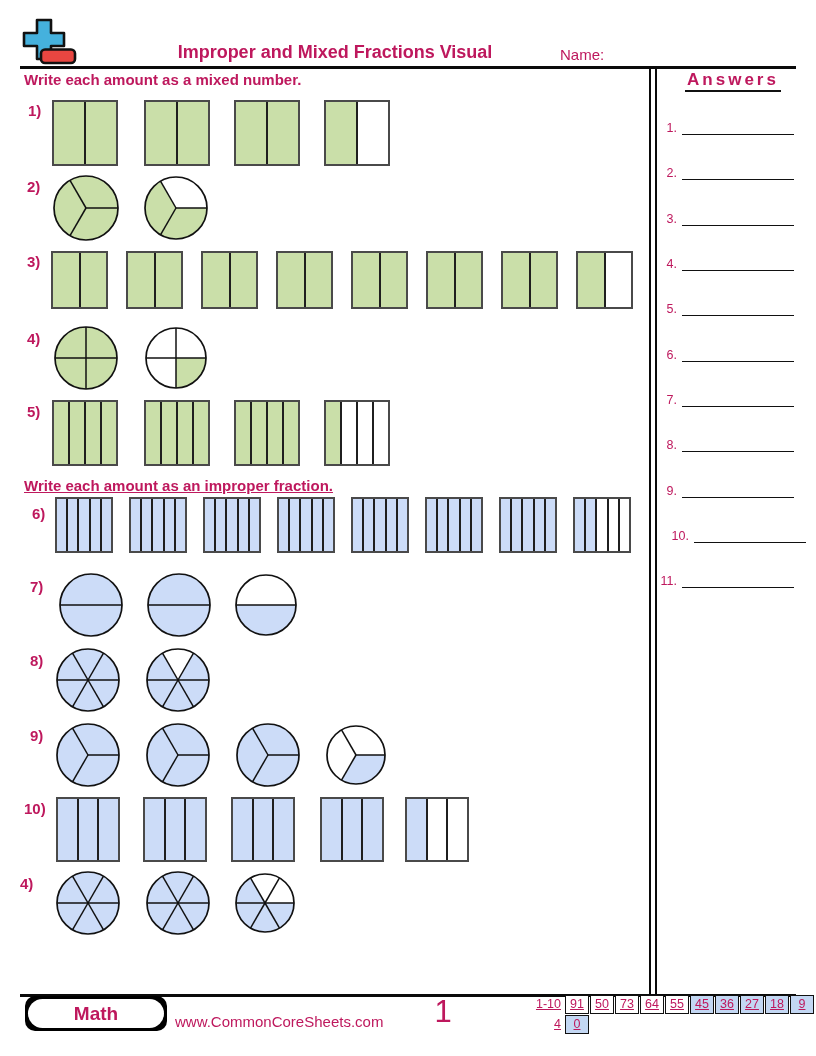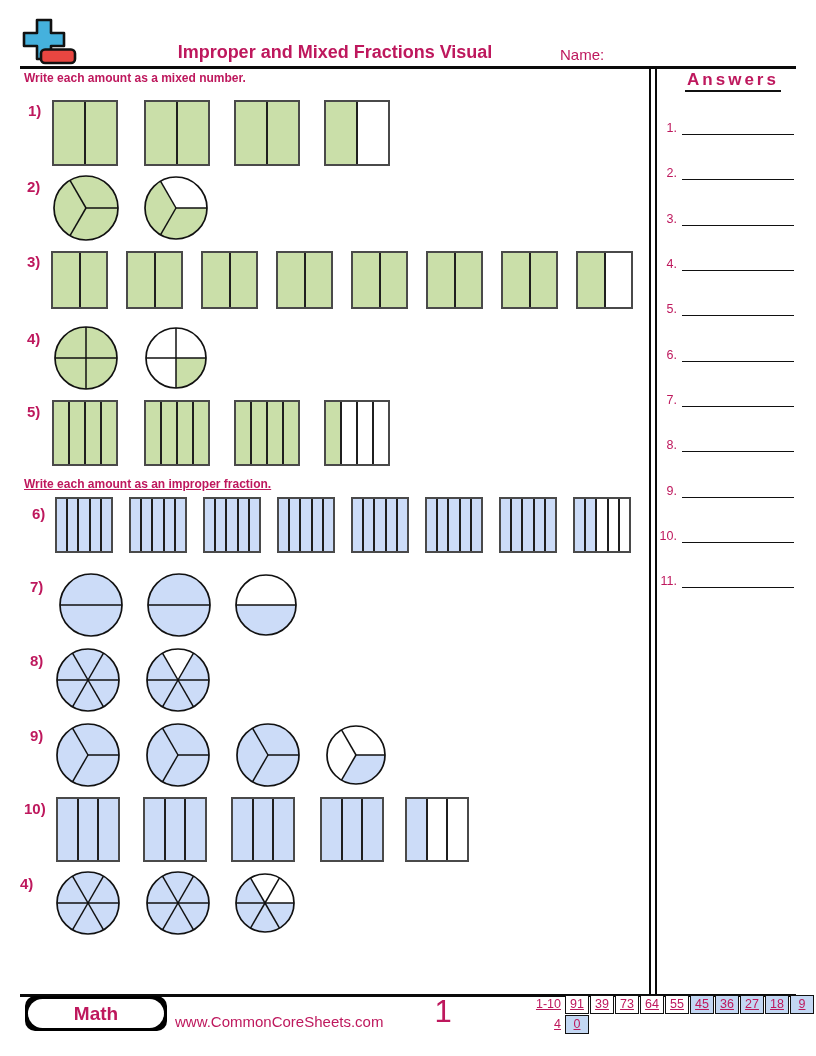--- a/index.html
+++ b/index.html
@@ -3,21 +3,21 @@
 <meta charset="utf-8">
 <style>
   html,body{margin:0;padding:0;background:#fff;}
   .page{position:relative;width:816px;height:1056px;background:#fff;overflow:hidden;
         font-family:"Liberation Sans",sans-serif;color:#be185d;}
   .abs{position:absolute;}
   .page-title{left:20px;top:42px;width:630px;text-align:center;font-weight:bold;font-size:18px;}
   .name-label{left:560px;top:46px;font-size:15px;}
   .hrule{left:20px;top:66px;width:776px;height:3px;background:#0a0a0a;}
   .divider{left:649px;top:69px;height:925px;width:4px;border-left:2px solid #0a0a0a;border-right:2px solid #0a0a0a;box-sizing:content-box;}
-  .instr{font-weight:bold;font-size:12px;}
+  .instr{font-weight:bold;font-size:15px;}
   .plabel{font-weight:bold;font-size:15px;}
   .rect-shape{position:absolute;display:flex;border:2px solid #4a4a4a;box-sizing:border-box;background:#fff;}
   .rect-cell{flex:1;}
   .rect-cell + .rect-cell{border-left:2px solid #1f1f1f;}
   .circle-shape{position:absolute;line-height:0;}
   .answers-title{left:658px;top:70px;width:150px;text-align:center;font-weight:bold;font-size:17px;letter-spacing:3px;}
   .answers-title span{border-bottom:2.5px solid #111;padding:0 2px 1px 2px;}
   .ans-row{position:absolute;display:flex;align-items:flex-end;height:17px;}
   .ans-num{width:27px;text-align:right;font-size:12.5px;}
   .ans-line{width:112px;margin-left:5px;border-bottom:1.5px solid #111;height:16px;}
@@ -386,41 +386,41 @@
         <div class="ans-line"></div>
       </div>
       <div class="ans-row" style="left: 650px; top: 435px;">
         <span class="ans-num">8.</span>
         <div class="ans-line"></div>
       </div>
       <div class="ans-row" style="left: 650px; top: 481px;">
         <span class="ans-num">9.</span>
         <div class="ans-line"></div>
       </div>
-      <div class="ans-row" style="left: 650px; top: 526px;">
+      <div class="ans-row" style="left: 650px; top: 526px; padding-left: 12px;">
         <span class="ans-num">10.</span>
         <div class="ans-line"></div>
       </div>
       <div class="ans-row" style="left: 650px; top: 571px;">
         <span class="ans-num">11.</span>
         <div class="ans-line"></div>
       </div>
     </div>
 
   <div class="abs frule"></div>
   <div class="abs math-badge">
     <div class="math-inner">Math</div>
   </div>
   <div class="abs website">www.CommonCoreSheets.com</div>
   <div class="abs page-num">1</div>
   <div class="abs score-table" id="score-table">
       <div class="score-row">
         <div class="score-label">1-10</div>
         <div class="score-cell">91</div>
-        <div class="score-cell">39</div>
+        <div class="score-cell">50</div>
         <div class="score-cell">73</div>
         <div class="score-cell">64</div>
         <div class="score-cell">55</div>
         <div class="score-cell" style="background: rgb(195, 215, 243);">45</div>
         <div class="score-cell" style="background: rgb(195, 215, 243);">36</div>
         <div class="score-cell" style="background: rgb(195, 215, 243);">27</div>
         <div class="score-cell" style="background: rgb(195, 215, 243);">18</div>
         <div class="score-cell" style="background: rgb(195, 215, 243);">9</div>
       </div>
       <div class="score-row">

